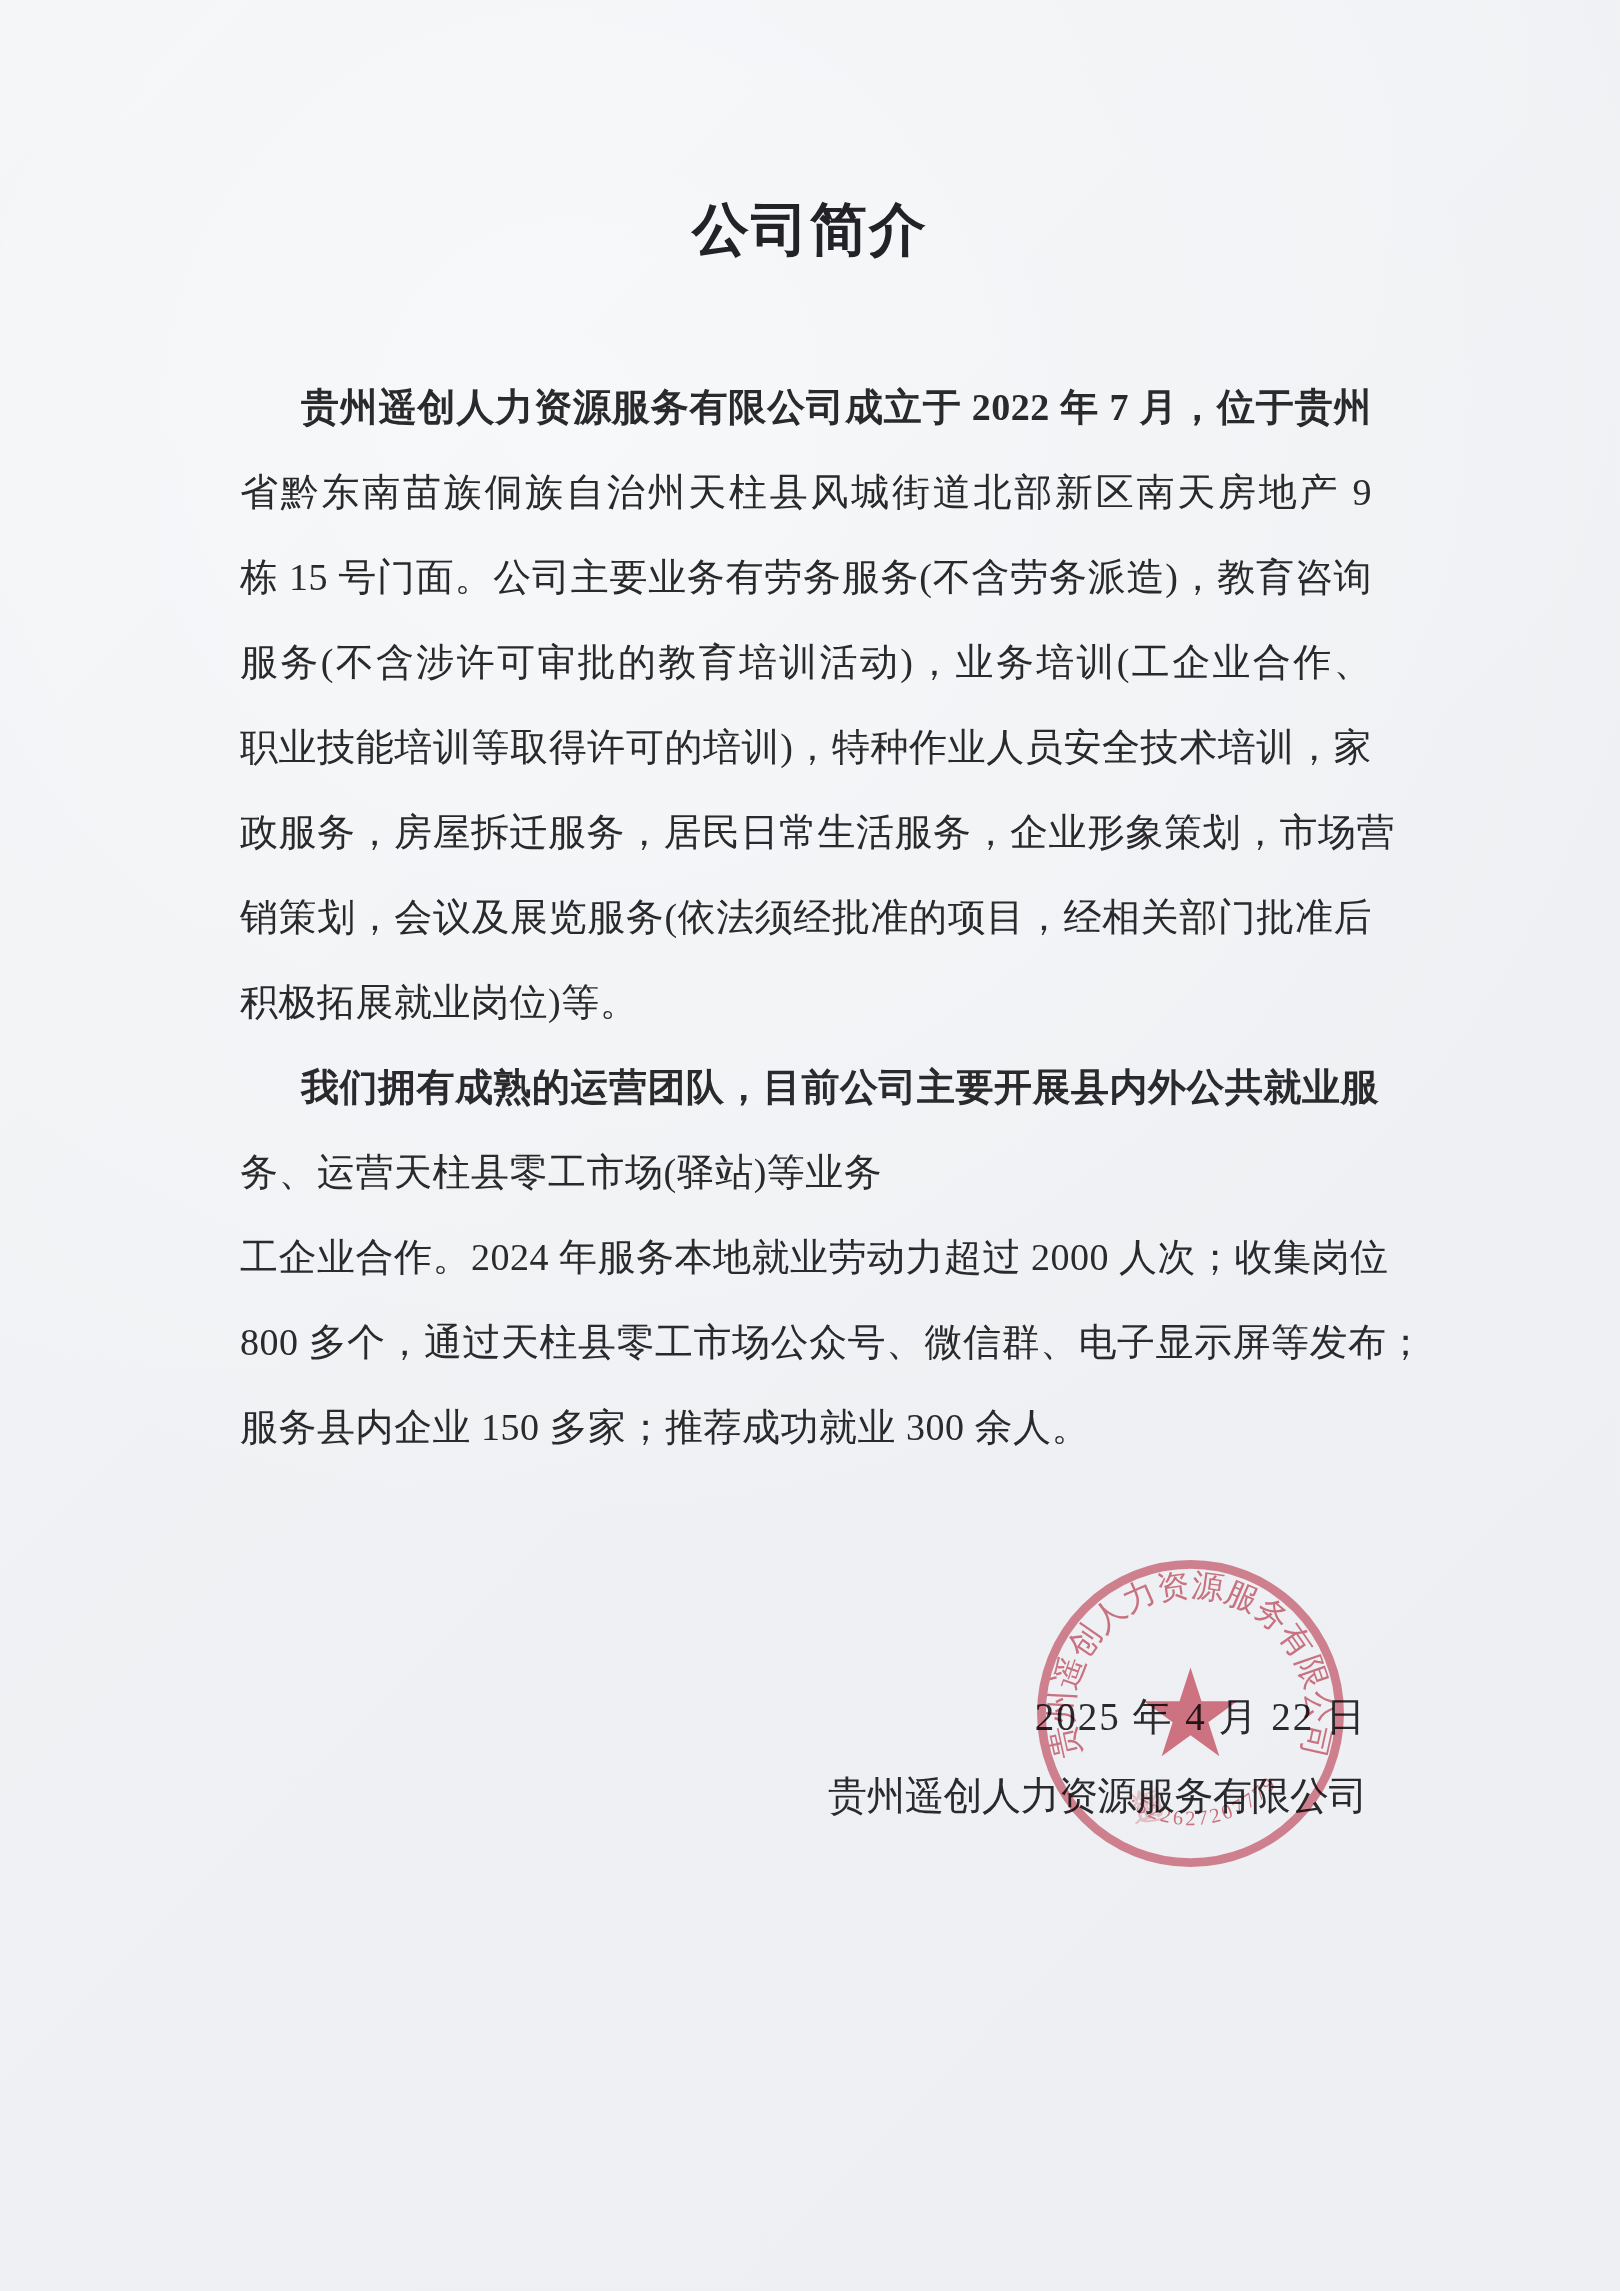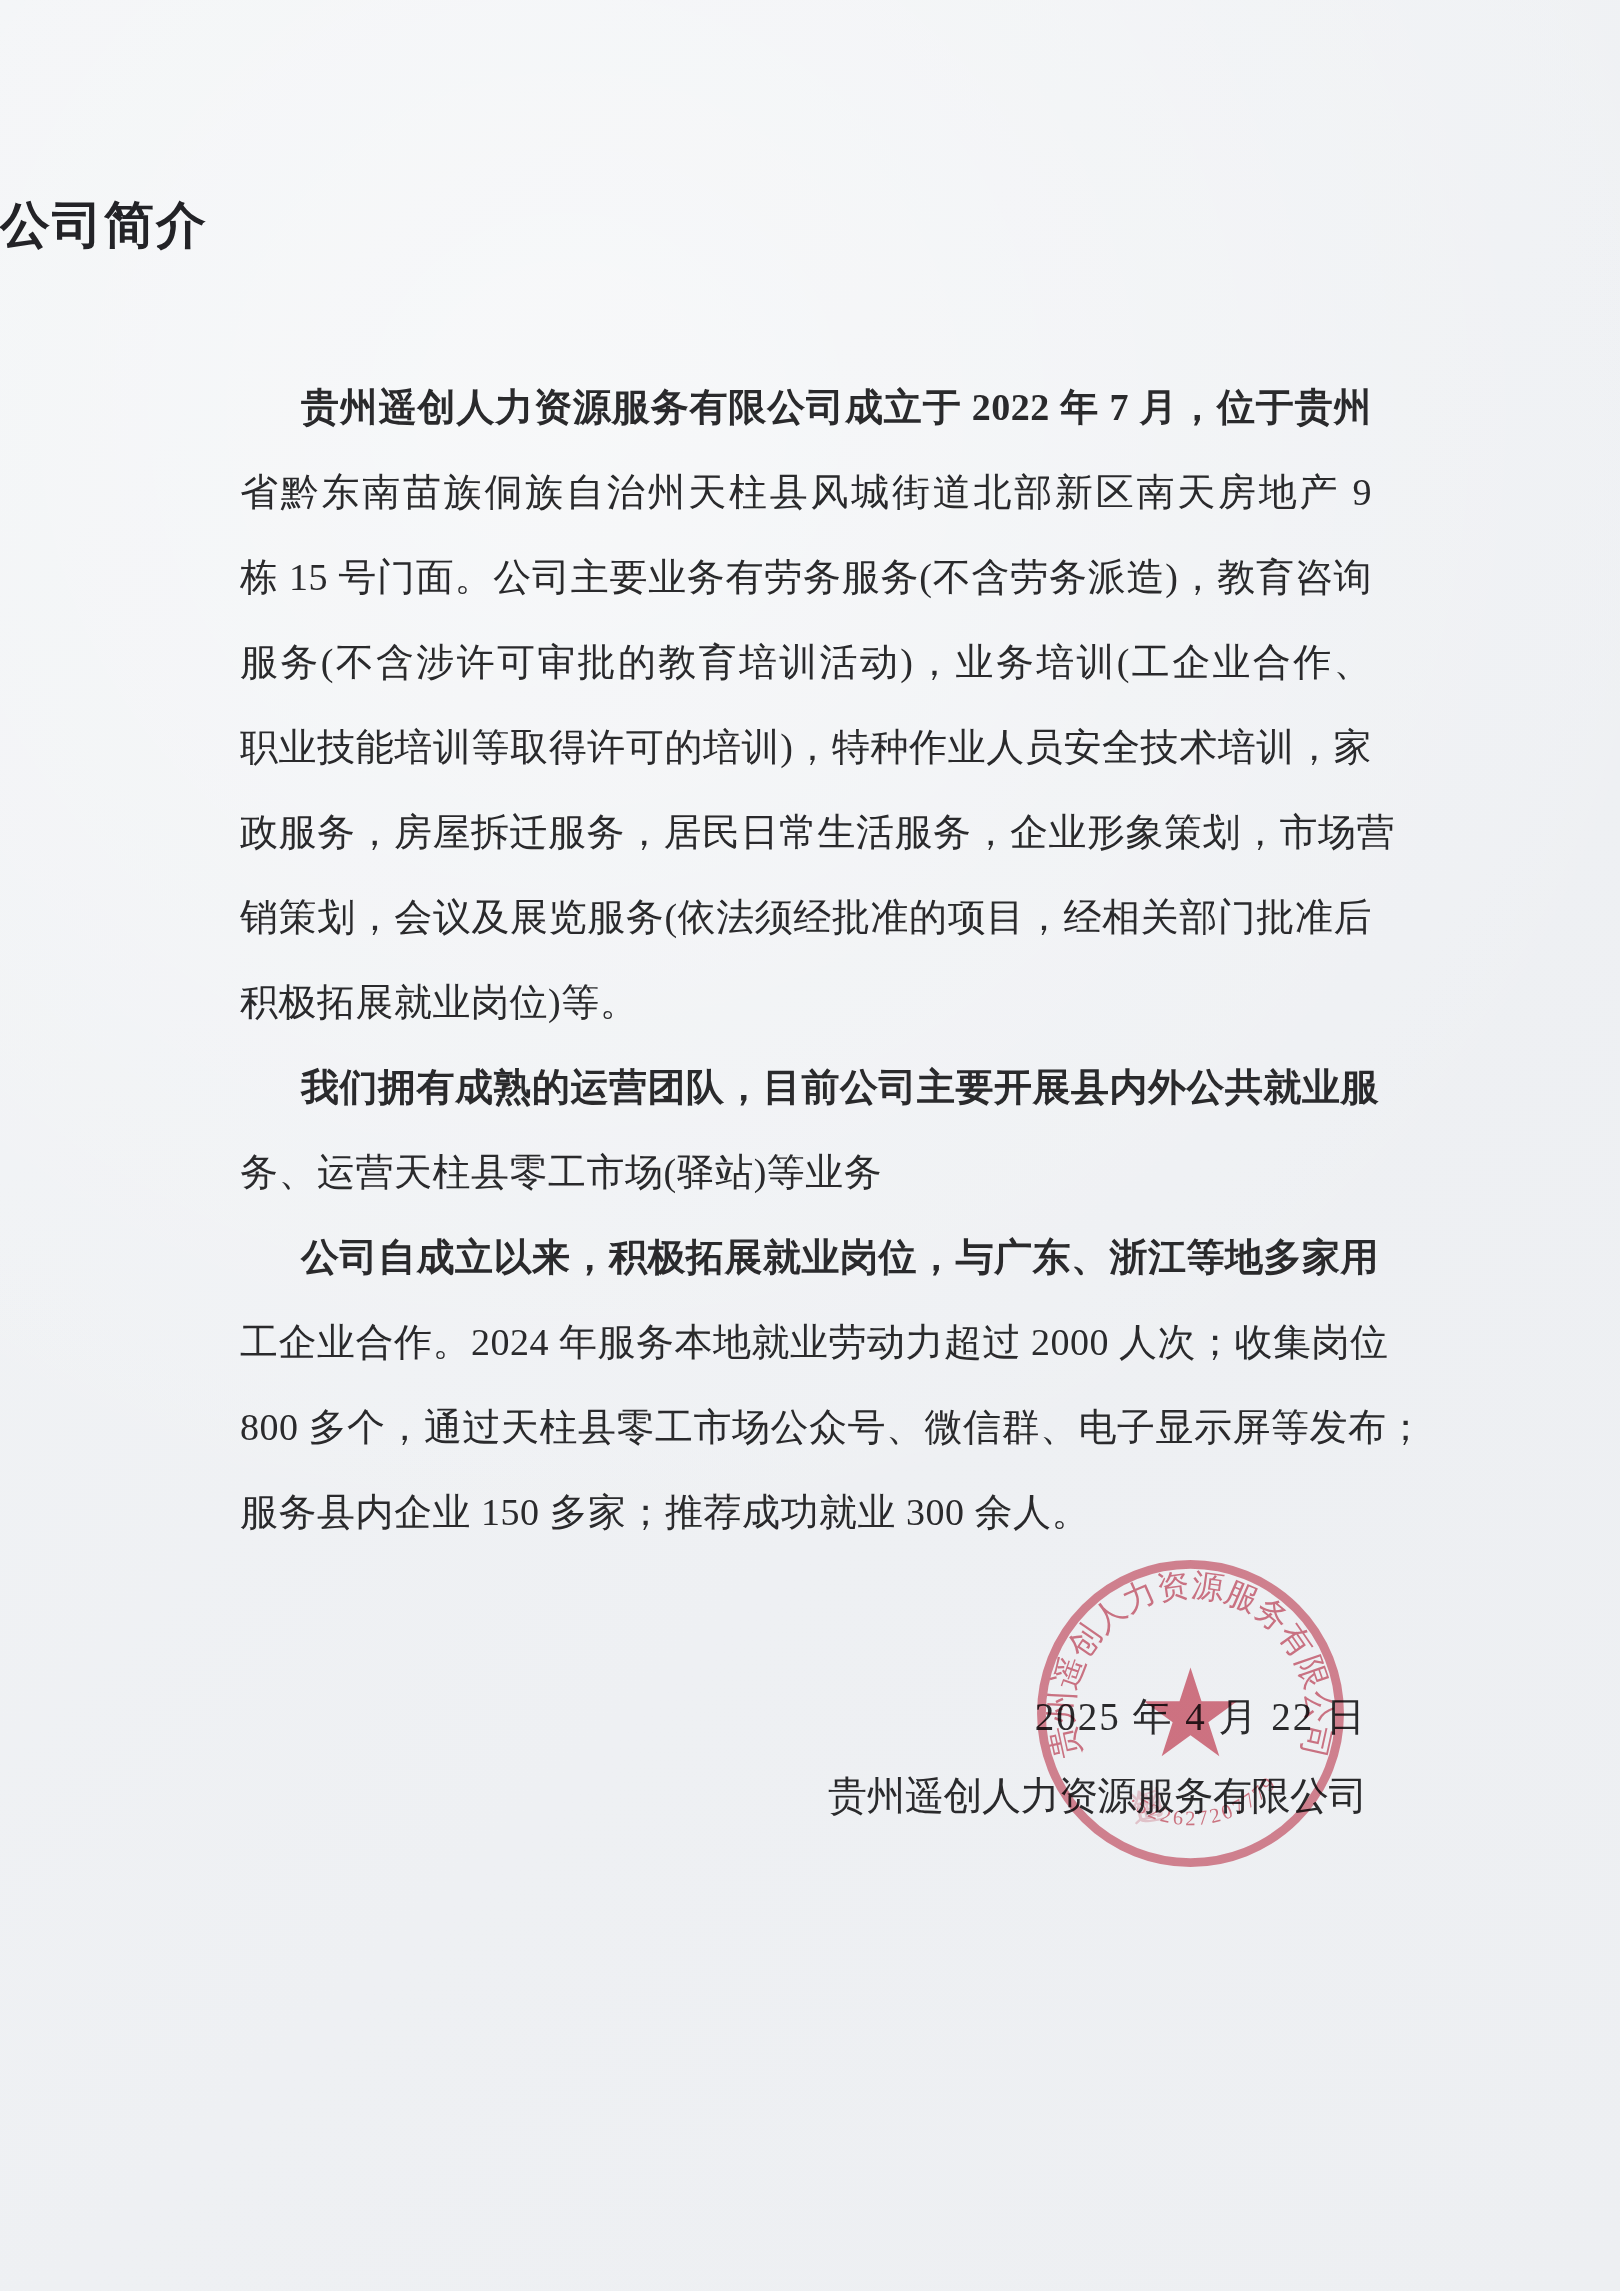--- a/index.html
+++ b/index.html
@@ -9,22 +9,22 @@
     margin:0 auto;
     background:
       radial-gradient(circle at 35% 18%, rgba(255,255,255,0.45), rgba(255,255,255,0) 55%),
       linear-gradient(135deg, #f2f4f6 0%, #eef0f3 60%, #edeff2 100%);
     overflow:hidden;
     font-family:"Liberation Serif","DejaVu Serif",serif;
     color:#2a2a2c;
   }
   .doc-title {
     position:absolute; top:192px; left:0; width:100%;
-    text-align:left;
-    font-size:50px; font-weight:700; letter-spacing:2px;
+    text-align:center;
+    font-size:57px; font-weight:700; letter-spacing:2px;
     color:#232327;
   }
   .body-text {
     position:absolute; left:240px; top:365px; width:1132px;
   }
   .line {
     height:85px; line-height:85px;
     font-size:38px;
     letter-spacing:0.5px;
     text-align:justify;
@@ -61,21 +61,20 @@
       <div class="line indent">贵州遥创人力资源服务有限公司成立于 2022 年 7 月，位于贵州</div>
       <div class="line">省黔东南苗族侗族自治州天柱县风城街道北部新区南天房地产 9</div>
       <div class="line">栋 15 号门面。公司主要业务有劳务服务(不含劳务派造)，教育咨询</div>
       <div class="line">服务(不含涉许可审批的教育培训活动)，业务培训(工企业合作、</div>
       <div class="line">职业技能培训等取得许可的培训)，特种作业人员安全技术培训，家</div>
       <div class="line">政服务，房屋拆迁服务，居民日常生活服务，企业形象策划，市场营</div>
       <div class="line">销策划，会议及展览服务(依法须经批准的项目，经相关部门批准后</div>
       <div class="line para-end">积极拓展就业岗位)等。</div>
       <div class="line indent">我们拥有成熟的运营团队，目前公司主要开展县内外公共就业服</div>
       <div class="line para-end">务、运营天柱县零工市场(驿站)等业务</div>
-      <div class="line indent">公司自成立以来，积极拓展就业岗位，与广东、浙江等地多家用</div>
       <div class="line">工企业合作。2024 年服务本地就业劳动力超过 2000 人次；收集岗位</div>
       <div class="line">800 多个，通过天柱县零工市场公众号、微信群、电子显示屏等发布；</div>
       <div class="line para-end">服务县内企业 150 多家；推荐成功就业 300 余人。</div>
     </div>
 
   <div class="date-line">2025 年 4 月 22 日</div>
 
   <div class="signature-line">贵州遥创人力资源服务有限公司</div>
 
   <svg class="stamp" viewBox="-180 -180 360 360" xmlns="http://www.w3.org/2000/svg">

